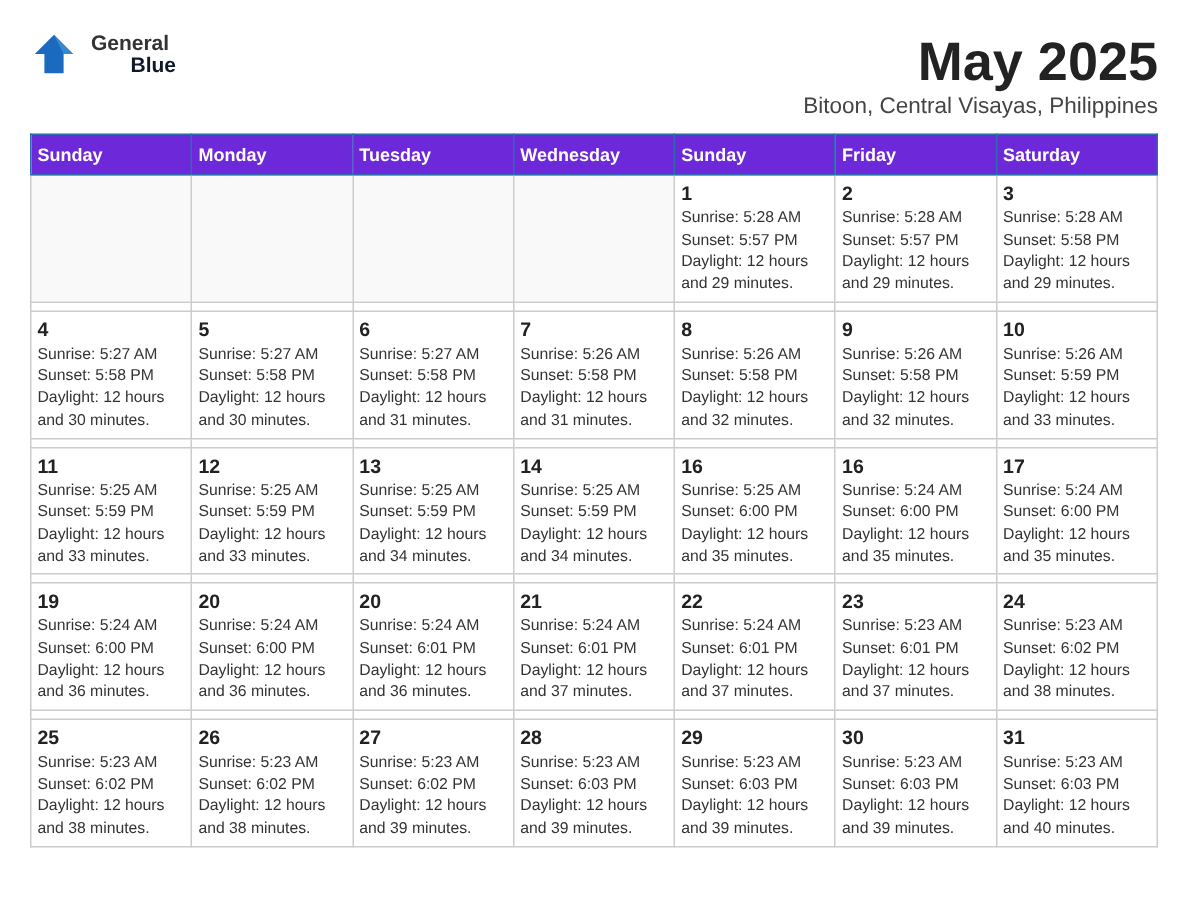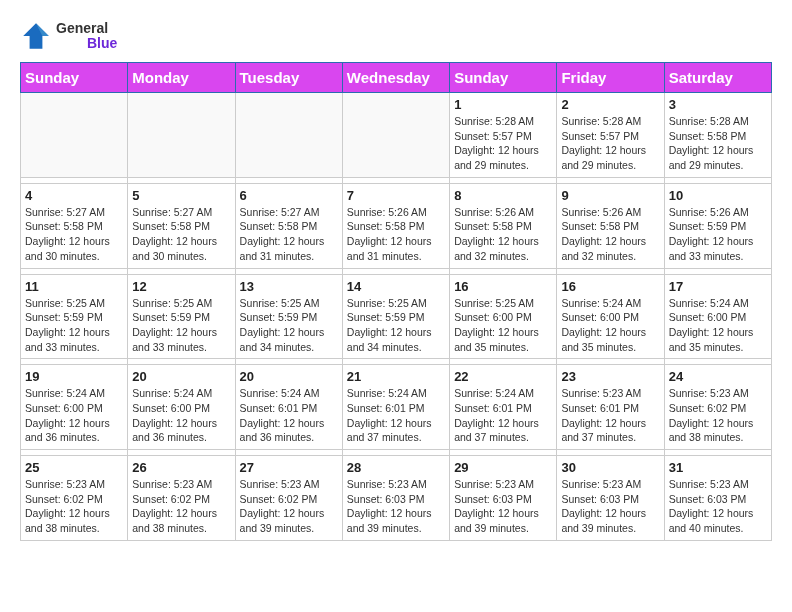--- a/index.html
+++ b/index.html
@@ -20,23 +20,24 @@
       display: flex;
       align-items: center;
       gap: 4px;
     }
     .logo-text {
       display: flex;
       flex-direction: column;
       font-size: 14px;
       font-weight: bold;
       line-height: 1.1;
+      align-items: center;
     }
     .logo-general { color: #333; }
-    .logo-blue { color: #6d28d9; padding-left: 31px; }
+    .logo-blue { color: #0f172a; padding-left: 31px; }
     .logo-icon {
       width: 32px;
       height: 32px;
     }
     .title-area {
       text-align: right;
     }
     .main-title {
       font-size: 36px;
       font-weight: bold;
@@ -45,25 +46,25 @@
     .subtitle {
       font-size: 15px;
       color: #444;
     }
     .calendar {
       width: 100%;
       border-collapse: collapse;
       font-size: 11px;
     }
     .calendar th {
-      background-color: #d946ef;
+      background-color: #6d28d9;
       color: white;
       padding: 6px 4px;
       text-align: left;
-      font-size: 15px;
+      font-size: 12px;
       border: 1px solid #2b6cb0;
     }
     .calendar td {
       border: 1px solid #ccc;
       vertical-align: top;
       padding: 4px;
       width: calc(100% / 7);
       min-height: 80px;
       background: #fff;
     }
@@ -99,20 +100,24 @@
   <div class="logo">
     <svg class="logo-icon" viewBox="0 0 40 40">
       <polygon points="20,4 36,20 28,20 28,36 12,36 12,20 4,20" fill="#1a6bbf"></polygon>
       <polygon points="20,4 36,20 28,20" fill="#4a9fd4" opacity="0.6"></polygon>
     </svg>
     <div class="logo-text">
       <span class="logo-general">General</span>
       <span class="logo-blue">Blue</span>
     </div>
   </div>
+  <div class="title-area">
+    <div class="main-title">May 2025</div>
+    <div class="subtitle">Bitoon, Central Visayas, Philippines</div>
+  </div>
 </div>
 
 <table class="calendar">
   <thead>
     <tr>
     <th>Sunday</th>
         <th>Monday</th>
         <th>Tuesday</th>
         <th>Wednesday</th>
         <th>Sunday</th>

